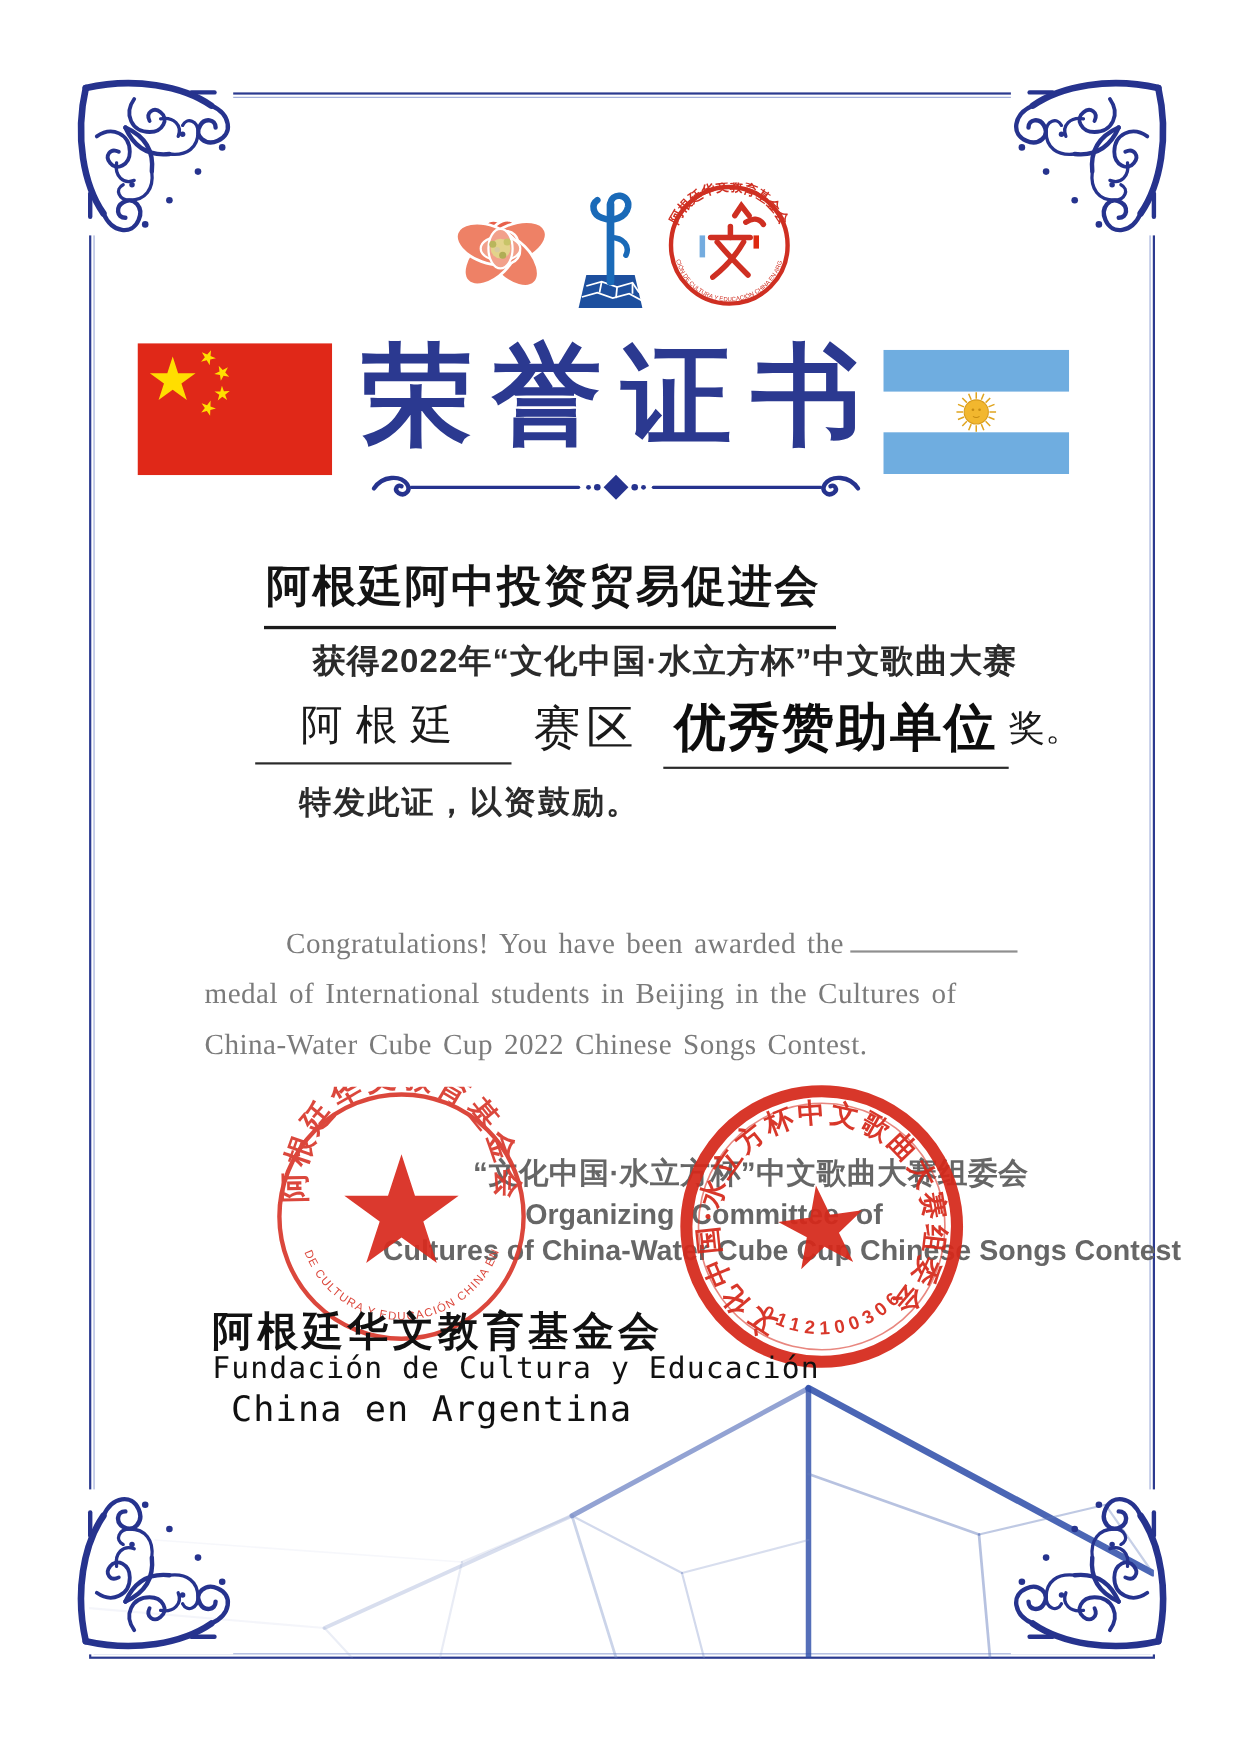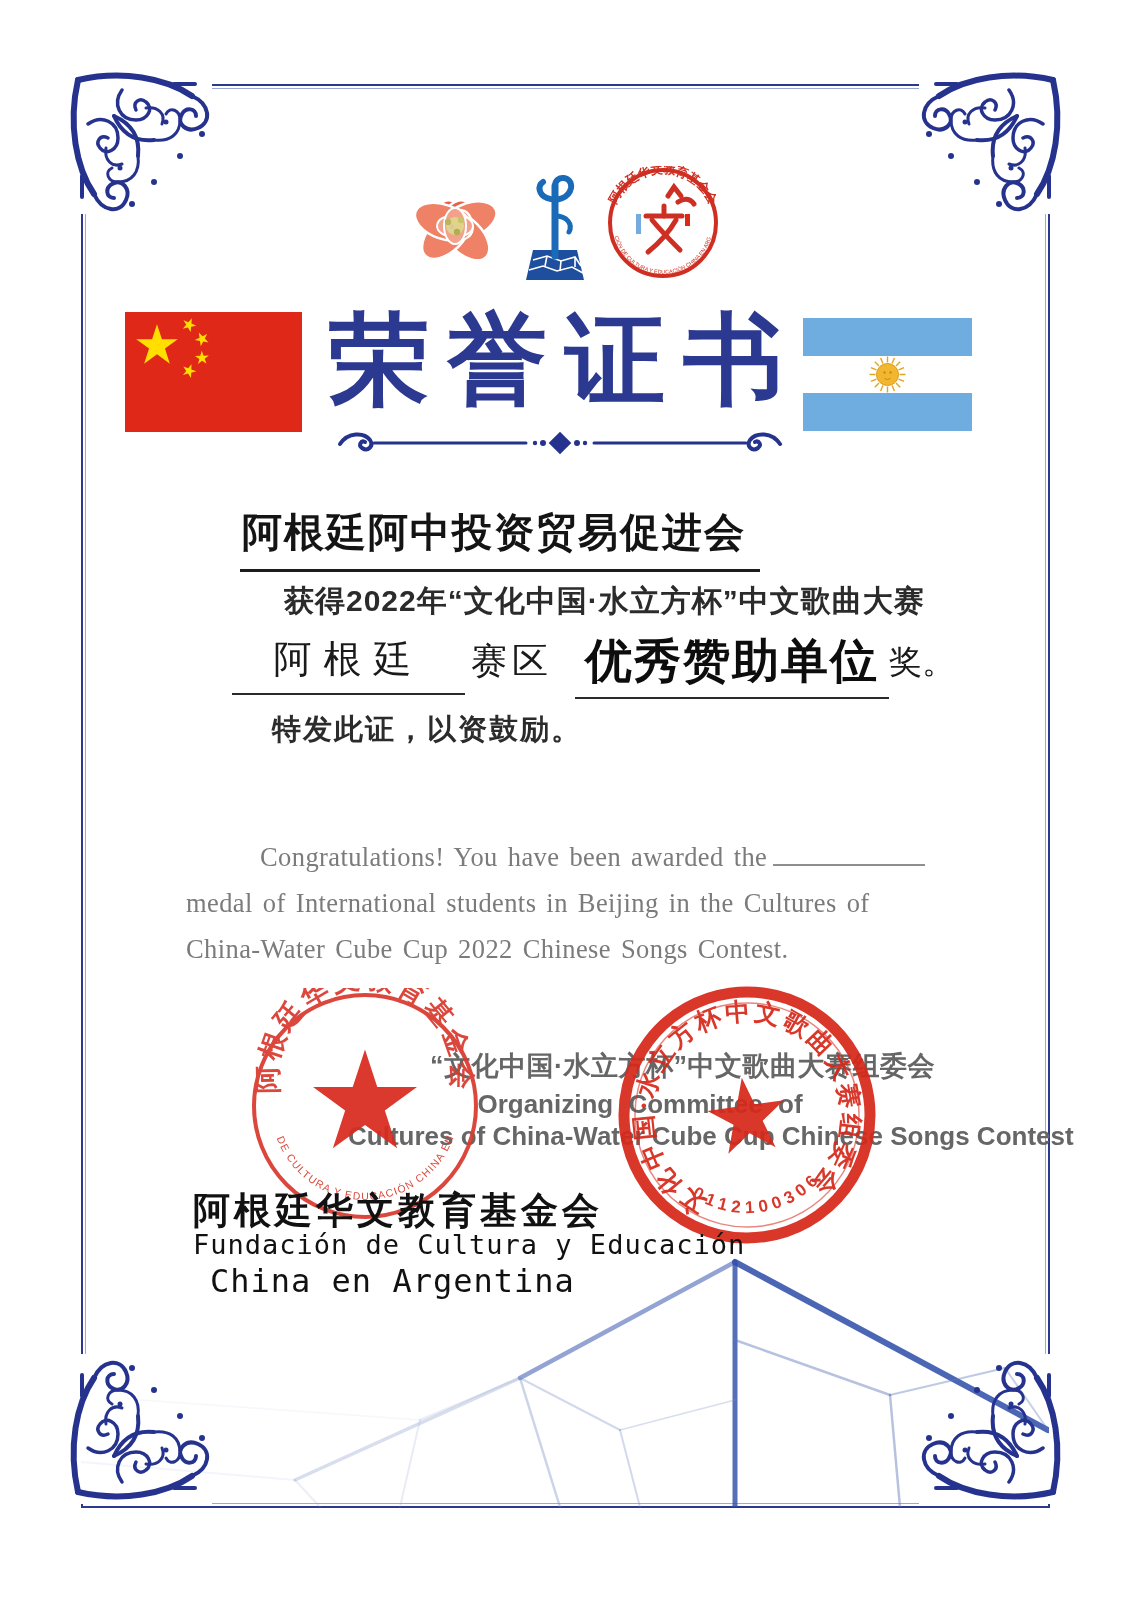--- a/index.html
+++ b/index.html
@@ -33,22 +33,22 @@
     position:absolute;left:284px;top:581px;font-size:30px;font-weight:700;color:#2b2b2b;
     letter-spacing:1px;white-space:nowrap;
   }
   .award-row{position:absolute;left:232px;top:630px;display:flex;align-items:center;white-space:nowrap;}
   .blank-region{
     display:inline-block;min-width:225px;text-align:center;border-bottom:2.5px solid #2a2a2a;
     font-family:"DejaVu Serif","Liberation Serif",serif;font-size:38px;color:#1a1a1a;
     letter-spacing:12px;padding:0 4px 8px 4px;
   }
   .region-label{
-    font-family:"DejaVu Serif","Liberation Serif",serif;font-size:36px;color:#1a1a1a;
-    letter-spacing:5px;margin-left:6px;padding-bottom:6px;
+    font-family:"DejaVu Serif","Liberation Serif",serif;font-size:43px;color:#1a1a1a;
+    letter-spacing:5px;margin-left:20px;padding-bottom:6px;
   }
   .award-name{
     display:inline-block;font-size:47px;font-weight:900;color:#0d0d0d;letter-spacing:2px;
     border-bottom:2.5px solid #2a2a2a;margin-left:22px;padding:0 10px 4px 10px;
   }
   .award-suffix{
     font-family:"DejaVu Serif","Liberation Serif",serif;font-size:33px;color:#1a1a1a;padding-bottom:5px;
   }
   .issuance{
     position:absolute;left:272px;top:710px;font-size:29px;font-weight:600;color:#2b2b2b;

